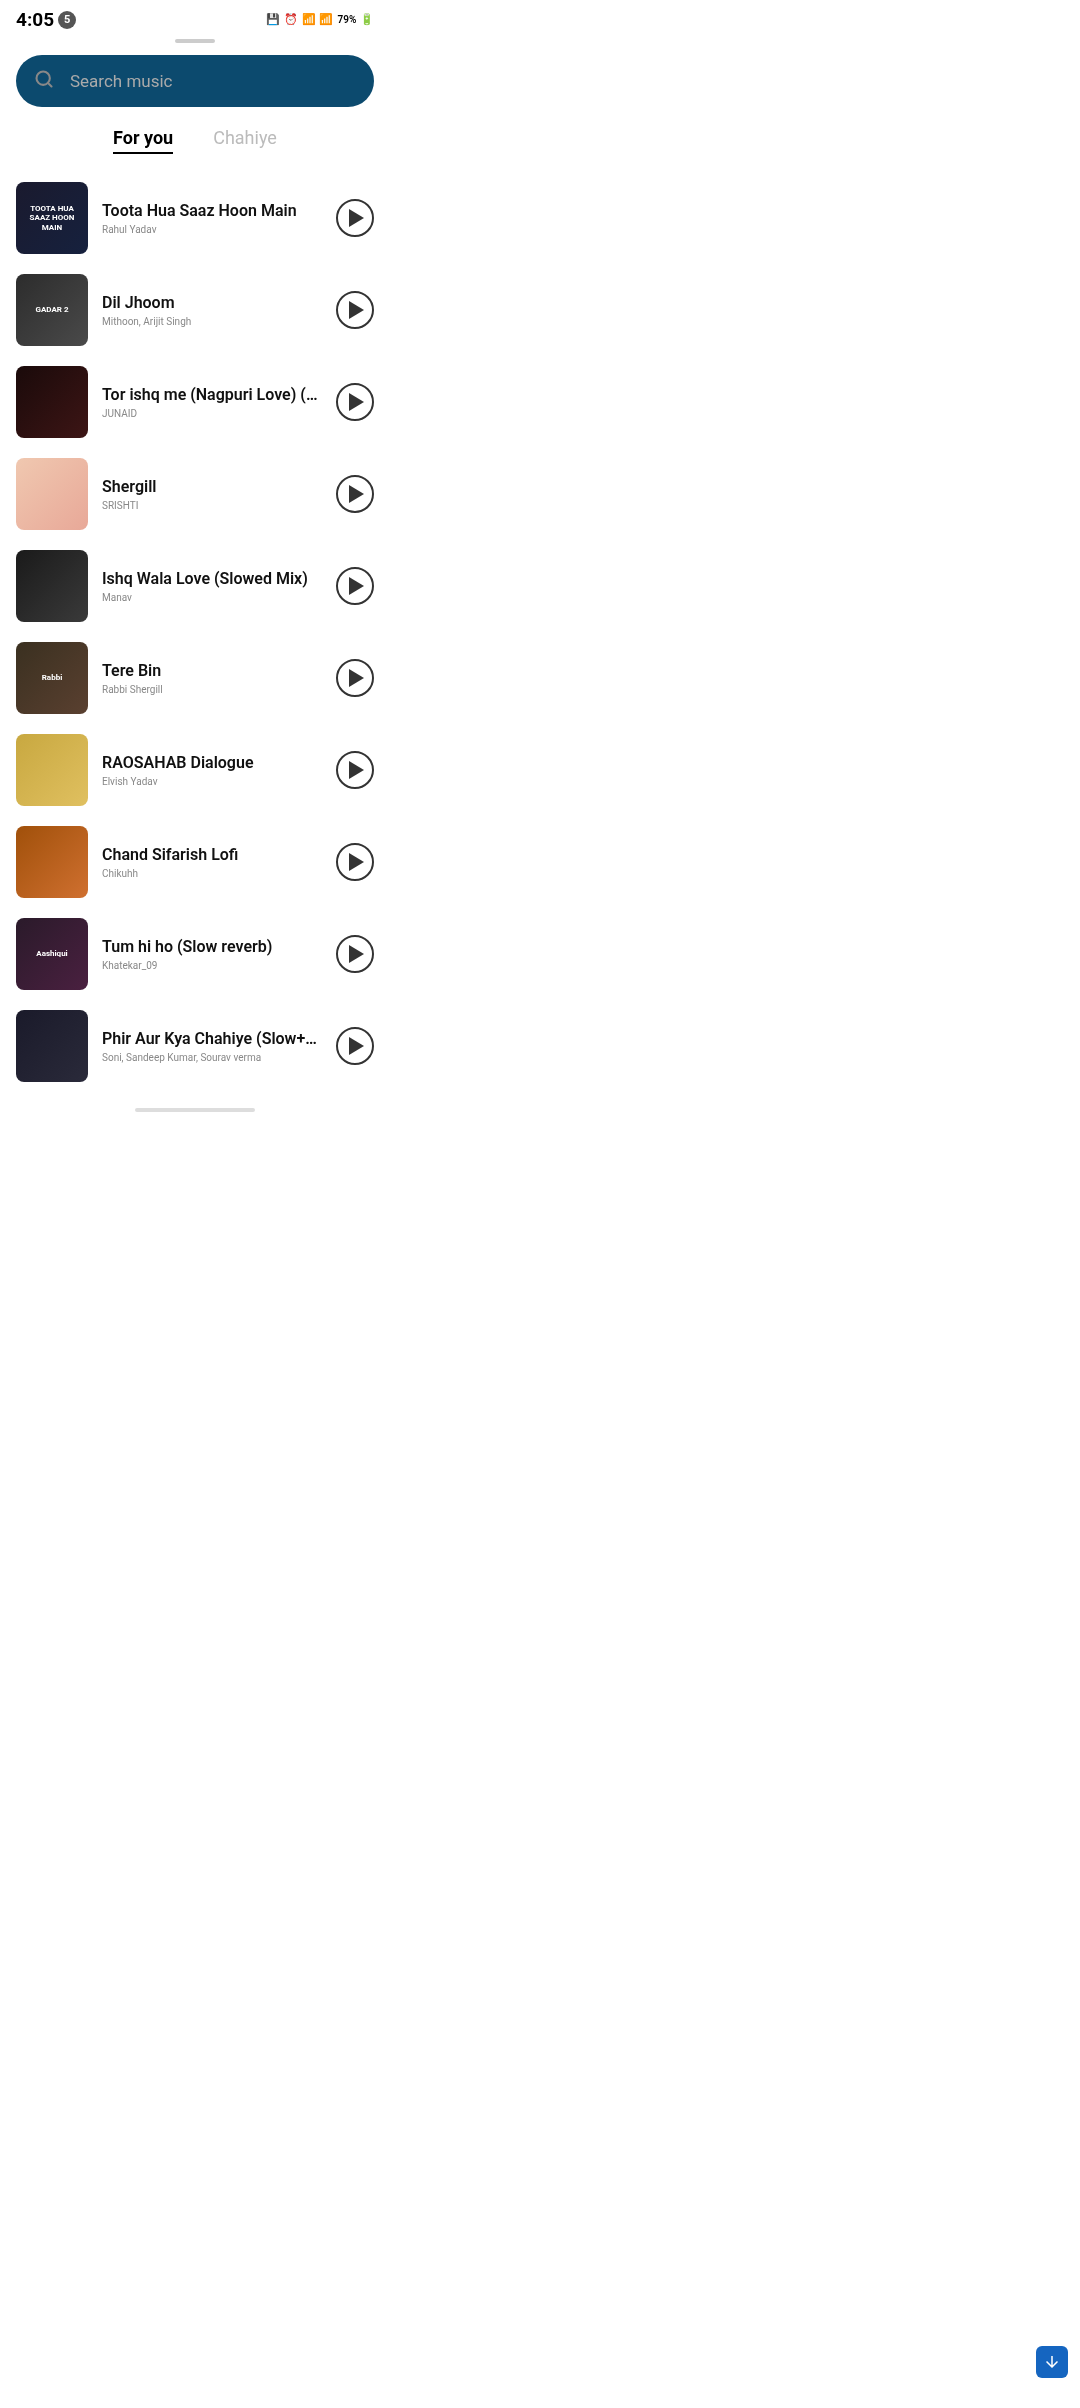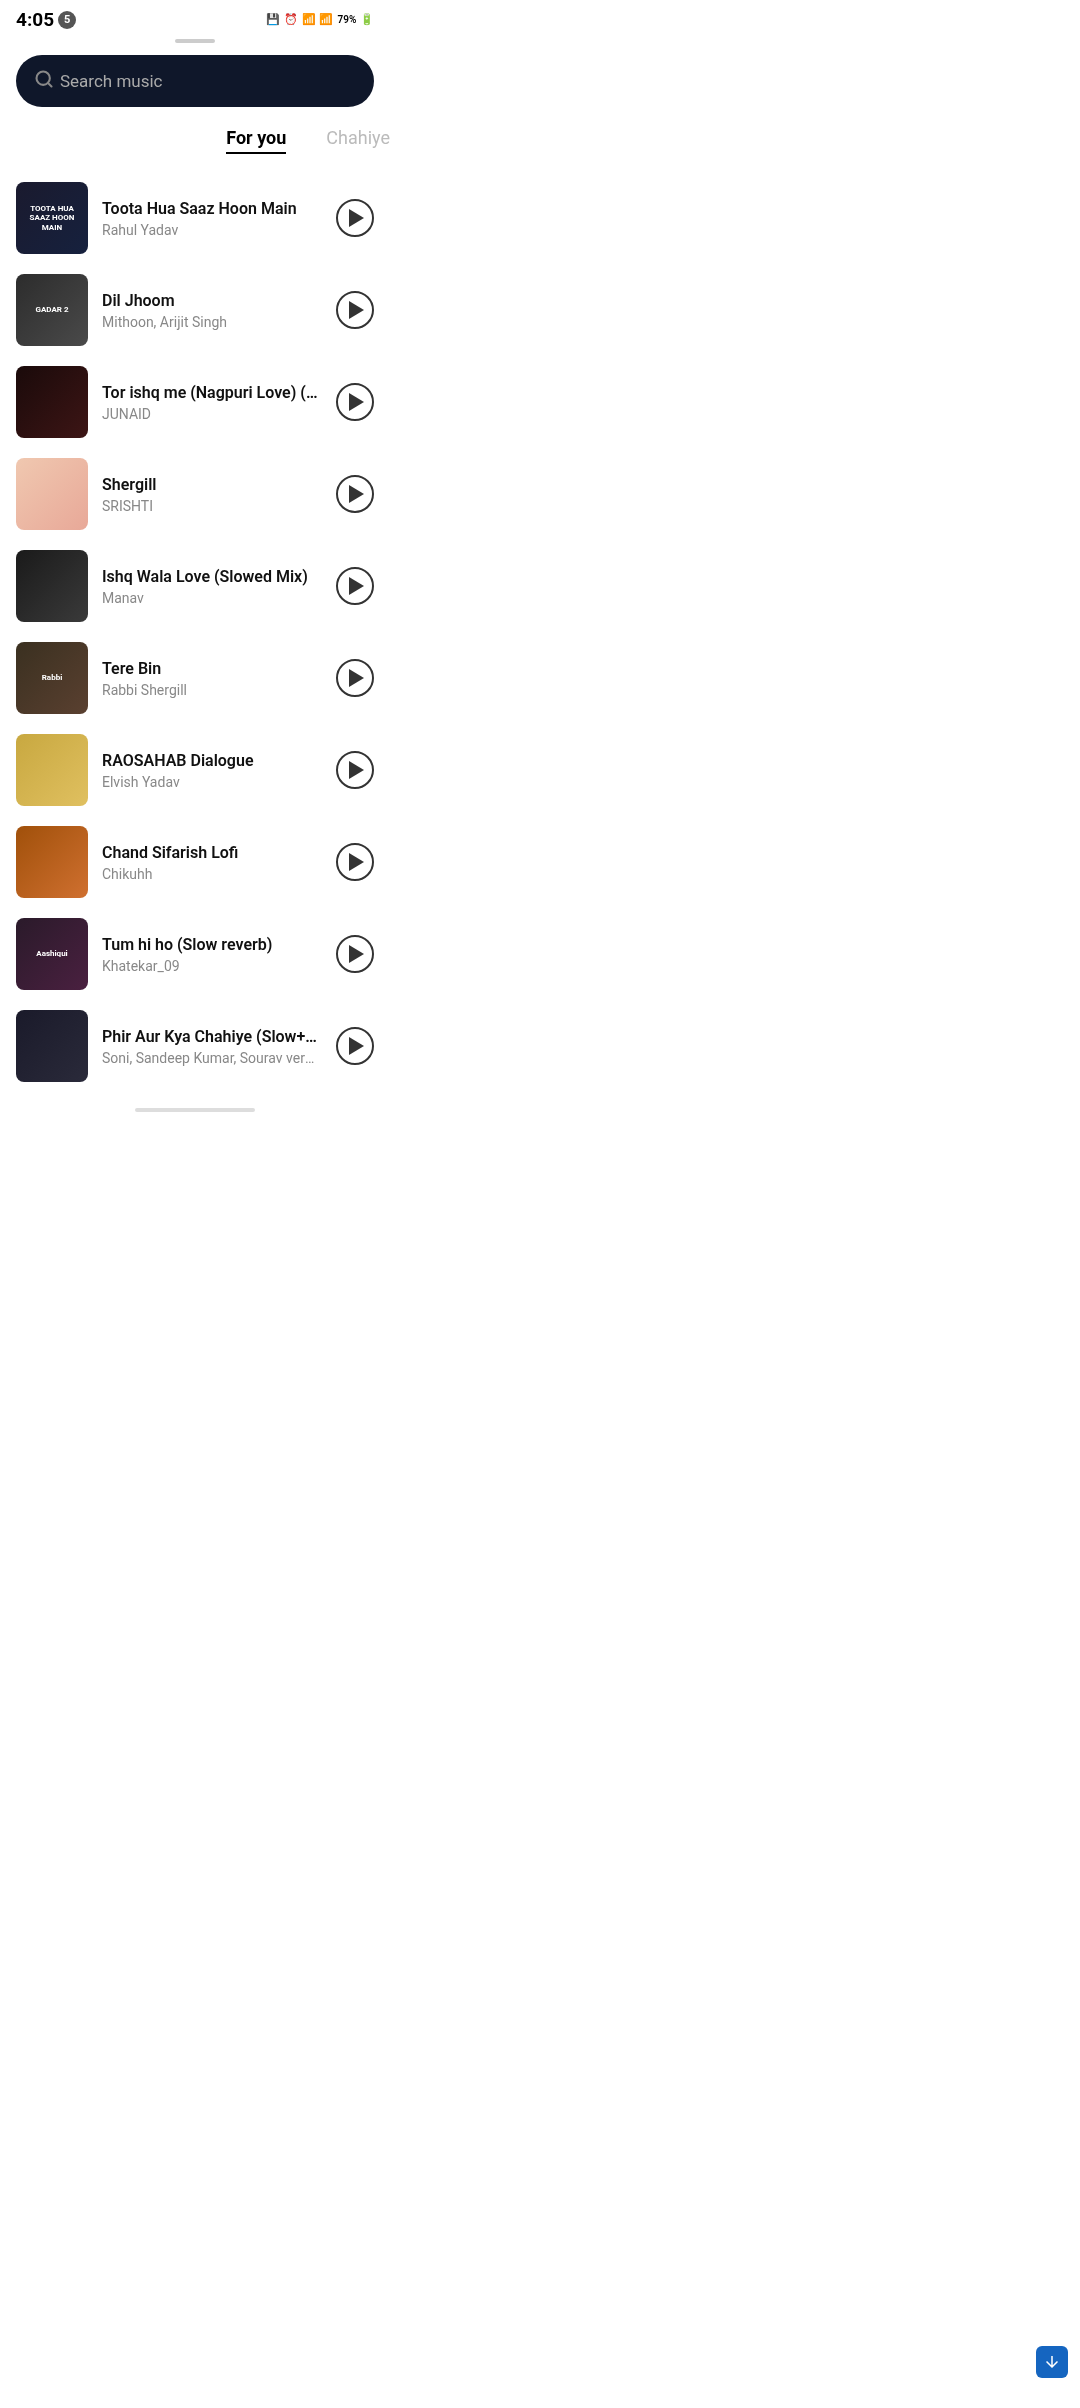--- a/index.html
+++ b/index.html
@@ -66,41 +66,41 @@
     .drag-handle {
       width: 40px;
       height: 4px;
       background: #ccc;
       border-radius: 2px;
       margin: 4px auto 12px;
     }
 
     .search-bar {
       margin: 0 16px 20px;
-      background: #0f172a;
+      background: #0c4a6e;
       border-radius: 30px;
       display: flex;
       align-items: center;
       padding: 14px 18px;
-      gap: 6px;
+      gap: 16px;
     }
 
     .search-icon-wrap {
       color: #888;
       font-size: 18px;
     }
 
     .search-input-display {
       color: #aaa;
       font-size: 17px;
     }
 
     .tabs-row {
       display: flex;
-      justify-content: flex-end;
+      justify-content: center;
       gap: 40px;
       margin-bottom: 18px;
     }
 
     .tab-item {
       font-size: 18px;
       padding-bottom: 4px;
       cursor: pointer;
     }
 
@@ -151,21 +151,21 @@
       font-size: 16px;
       font-weight: 600;
       color: #111;
       white-space: nowrap;
       overflow: hidden;
       text-overflow: ellipsis;
       margin-bottom: 4px;
     }
 
     .song-artist {
-      font-size: 14px;
+      font-size: 10px;
       color: #888;
       white-space: nowrap;
       overflow: hidden;
       text-overflow: ellipsis;
     }
 
     .play-btn {
       width: 38px;
       height: 38px;
       border-radius: 50%;

